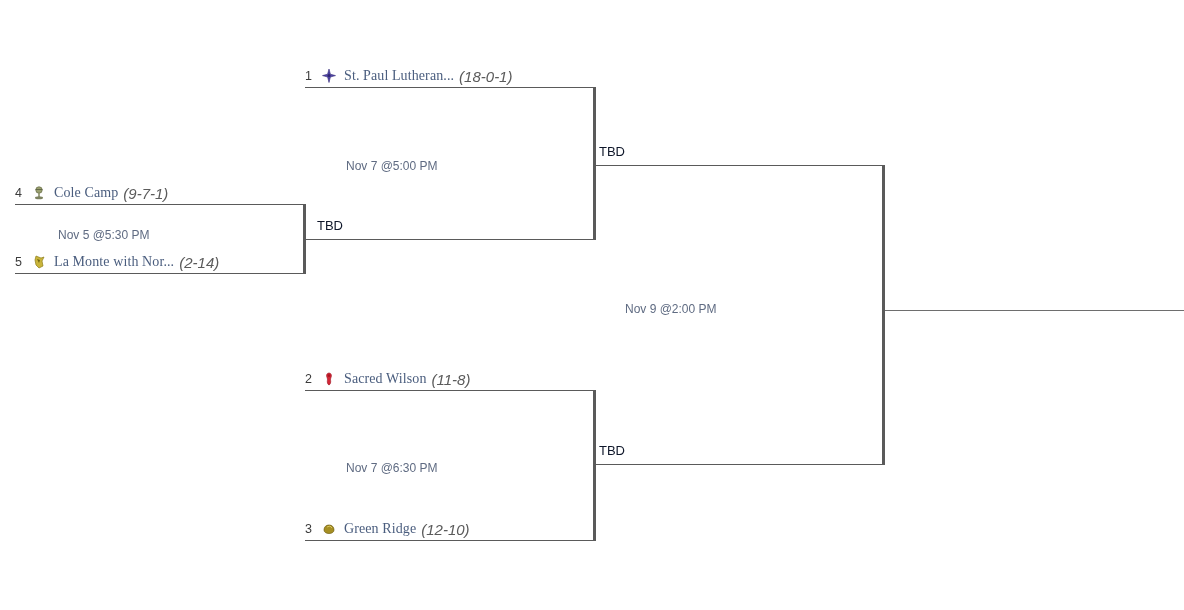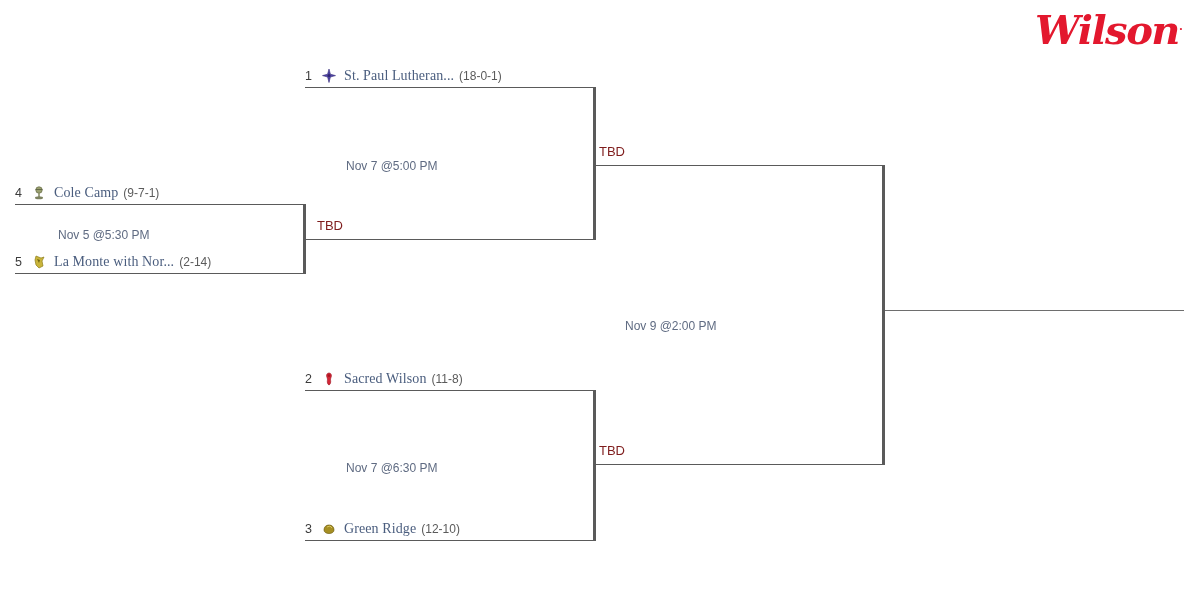--- a/index.html
+++ b/index.html
@@ -54,35 +54,36 @@
     flex: 0 0 auto;
   }
   .team-name {
     color: #4a5d7e;
     font-size: 14px;
     letter-spacing: 0.1px;
     font-family: Liberation Serif, serif;
   }
   .team-rec {
     color: #5b5b5b;
-    font-size: 12px;
+    font-size: 15px;
     margin-left: 5px;
+    font-style: italic;
   }
 
   
   .match-time {
     position: absolute;
     color: #5f6b82;
     font-size: 12px;
     white-space: nowrap;
     margin-top: 12px;
   }
   .tbd {
     position: absolute;
-    color: #7f1d1d;
+    color: #0f172a;
     font-size: 13px;
     white-space: nowrap;
   }
 
   
   #wilson-logo {
     position: absolute;
     color: #e3182e;
     font-family: "DejaVu Serif", serif;
     font-weight: bold;
@@ -143,23 +144,20 @@
     letter-spacing: -1px;
     line-height: 1;
     -webkit-text-stroke: 0.5px #ffffff;
   }
 </style>
 </head>
 <body>
 
 <div id="root">
 
-  <div id="wilson-logo" style="left:1035px; top:10px;">
-    <span>Wilson</span><span class="reg">.</span>
-  </div>
 
 
   <div class="slot" style="left:15px; top:183px;">
     <span class="seed">4</span>
     <span class="team-logo">
       <svg viewBox="0 0 16 16" width="16" height="16">
         <ellipse cx="8" cy="5" rx="3.2" ry="3.2" fill="#9aa06e" stroke="#6f7450" stroke-width="0.8"></ellipse>
         <rect x="7.2" y="7.5" width="1.6" height="4.5" fill="#8a8f6a"></rect>
         <ellipse cx="8" cy="12.8" rx="4" ry="1.5" fill="#7d8260"></ellipse>
         <path d="M4.5 4.5 L11.5 4.5" stroke="#5e6344" stroke-width="0.9"></path>
@@ -249,17 +247,17 @@
   <div class="vline" style="left:593px; top:390px; height:151px;"></div>
 
   <div class="match-time" style="left:346px; top:449px;">Nov 7 @6:30 PM</div>
 
   <div class="hline" style="left:596px; top:464px; width:289px;"></div>
 
   <div class="tbd" style="left:599px; top:443px;">TBD</div>
 
   <div class="vline" style="left:882px; top:165px; height:300px;"></div>
 
-  <div class="match-time" style="left:625px; top:307px;">Nov 9 @2:00 PM</div>
+  <div class="match-time" style="left:625px; top:290px;">Nov 9 @2:00 PM</div>
 
   <div class="hline thin" style="left:885px; top:310px; width:299px;"></div>
 
 </div>
 
 </body></html>

